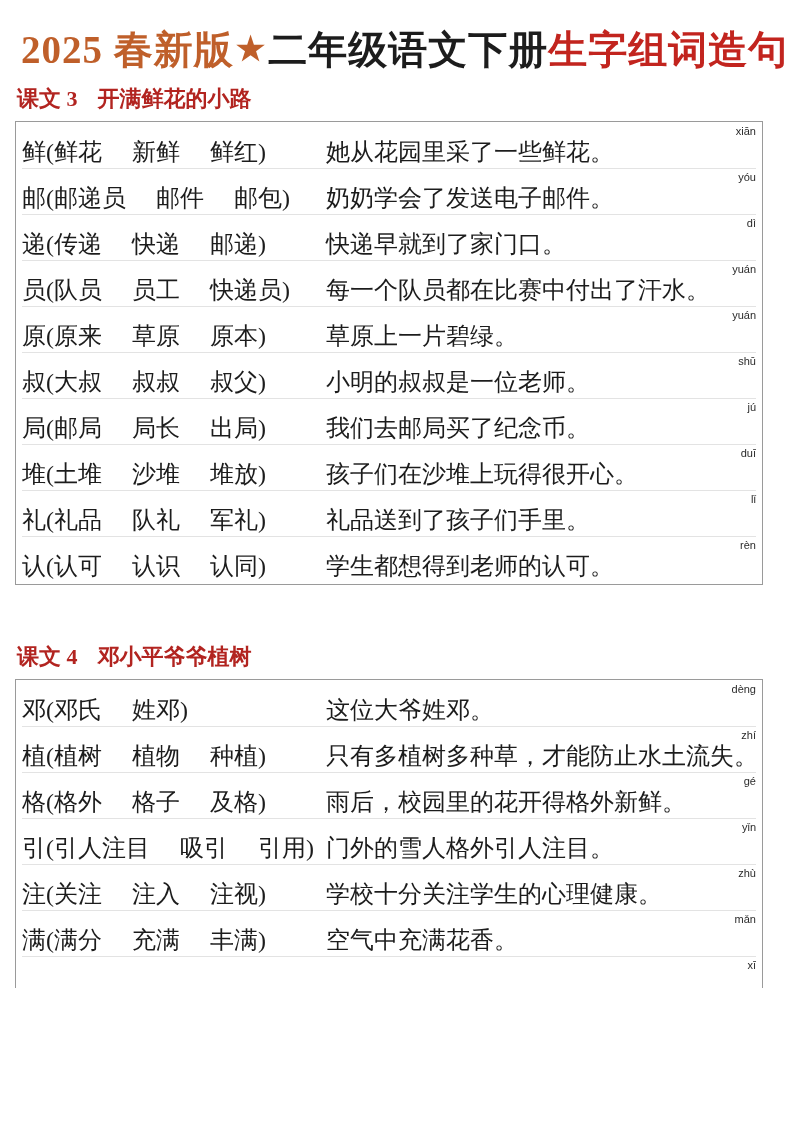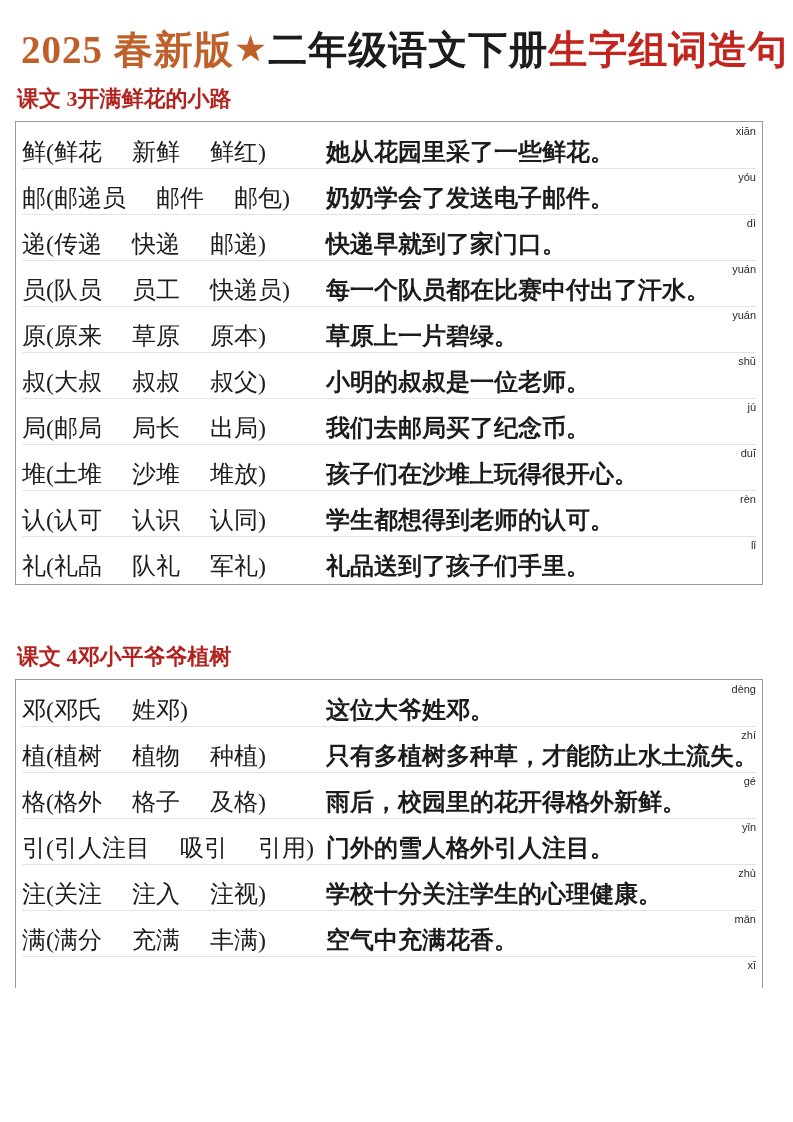--- a/index.html
+++ b/index.html
@@ -34,21 +34,21 @@
   .t-black{color:var(--ink);}
   .star{font-size:33px;vertical-align:3px;margin:0 2px;color:var(--orange);}
   .section{margin:0;}
   .section-header{
     font-size:22px;
     line-height:28px;
     font-weight:700;
     color:var(--section-red);
     margin:0 0 8px 2px;
   }
-  .section-header .sec-title{}
+  .section-header .sec-title{margin-left:20px;}
   .section + .section .section-header{margin-top:58px;}
   .table{
     border:1px solid var(--border);
     padding:1px 6px;
     background:#ffffff;
   }
   .row{
     height:46px;
     box-sizing:border-box;
     padding-top:2px;
@@ -65,21 +65,21 @@
     text-align:right;
   }
   .line{
     display:flex;
     font-size:24px;
     line-height:29px;
     white-space:nowrap;
   }
   .words{flex:0 0 304px;width:304px;overflow:hidden;}
   .word + .word{margin-left:1.25em;}
-  .sentence{flex:1;font-weight:bold;}
+  .sentence{flex:1;}
   .footer{
     margin-top:14px;
     text-align:center;
     font-size:11px;
     letter-spacing:1px;
     color:#222222;
     font-family:"Liberation Sans","DejaVu Sans",sans-serif;
   }
 </style>
 </head>
@@ -146,31 +146,31 @@
     </div>
   </div>
         <div class="row">
     <div class="pinyin">duī</div>
     <div class="line">
       <div class="words"><span class="head">堆</span>(<span class="word">土堆</span><span class="word">沙堆</span><span class="word">堆放</span>)</div>
       <div class="sentence">孩子们在沙堆上玩得很开心。</div>
     </div>
   </div>
         <div class="row">
+    <div class="pinyin">lǐ</div>
+    <div class="line">
+      <div class="words"><span class="head">礼</span>(<span class="word">礼品</span><span class="word">队礼</span><span class="word">军礼</span>)</div>
+      <div class="sentence">礼品送到了孩子们手里。</div>
+    </div>
+  </div>
+        <div class="row">
     <div class="pinyin">rèn</div>
     <div class="line">
       <div class="words"><span class="head">认</span>(<span class="word">认可</span><span class="word">认识</span><span class="word">认同</span>)</div>
       <div class="sentence">学生都想得到老师的认可。</div>
-    </div>
-  </div>
-        <div class="row">
-    <div class="pinyin">lǐ</div>
-    <div class="line">
-      <div class="words"><span class="head">礼</span>(<span class="word">礼品</span><span class="word">队礼</span><span class="word">军礼</span>)</div>
-      <div class="sentence">礼品送到了孩子们手里。</div>
     </div>
   </div>
       </div>
   </div>
 
   <div class="section">
     <div class="section-header">
       <span class="sec-label">课文 4</span><span class="sec-title">邓小平爷爷植树</span>
     </div>
     <div class="table">

